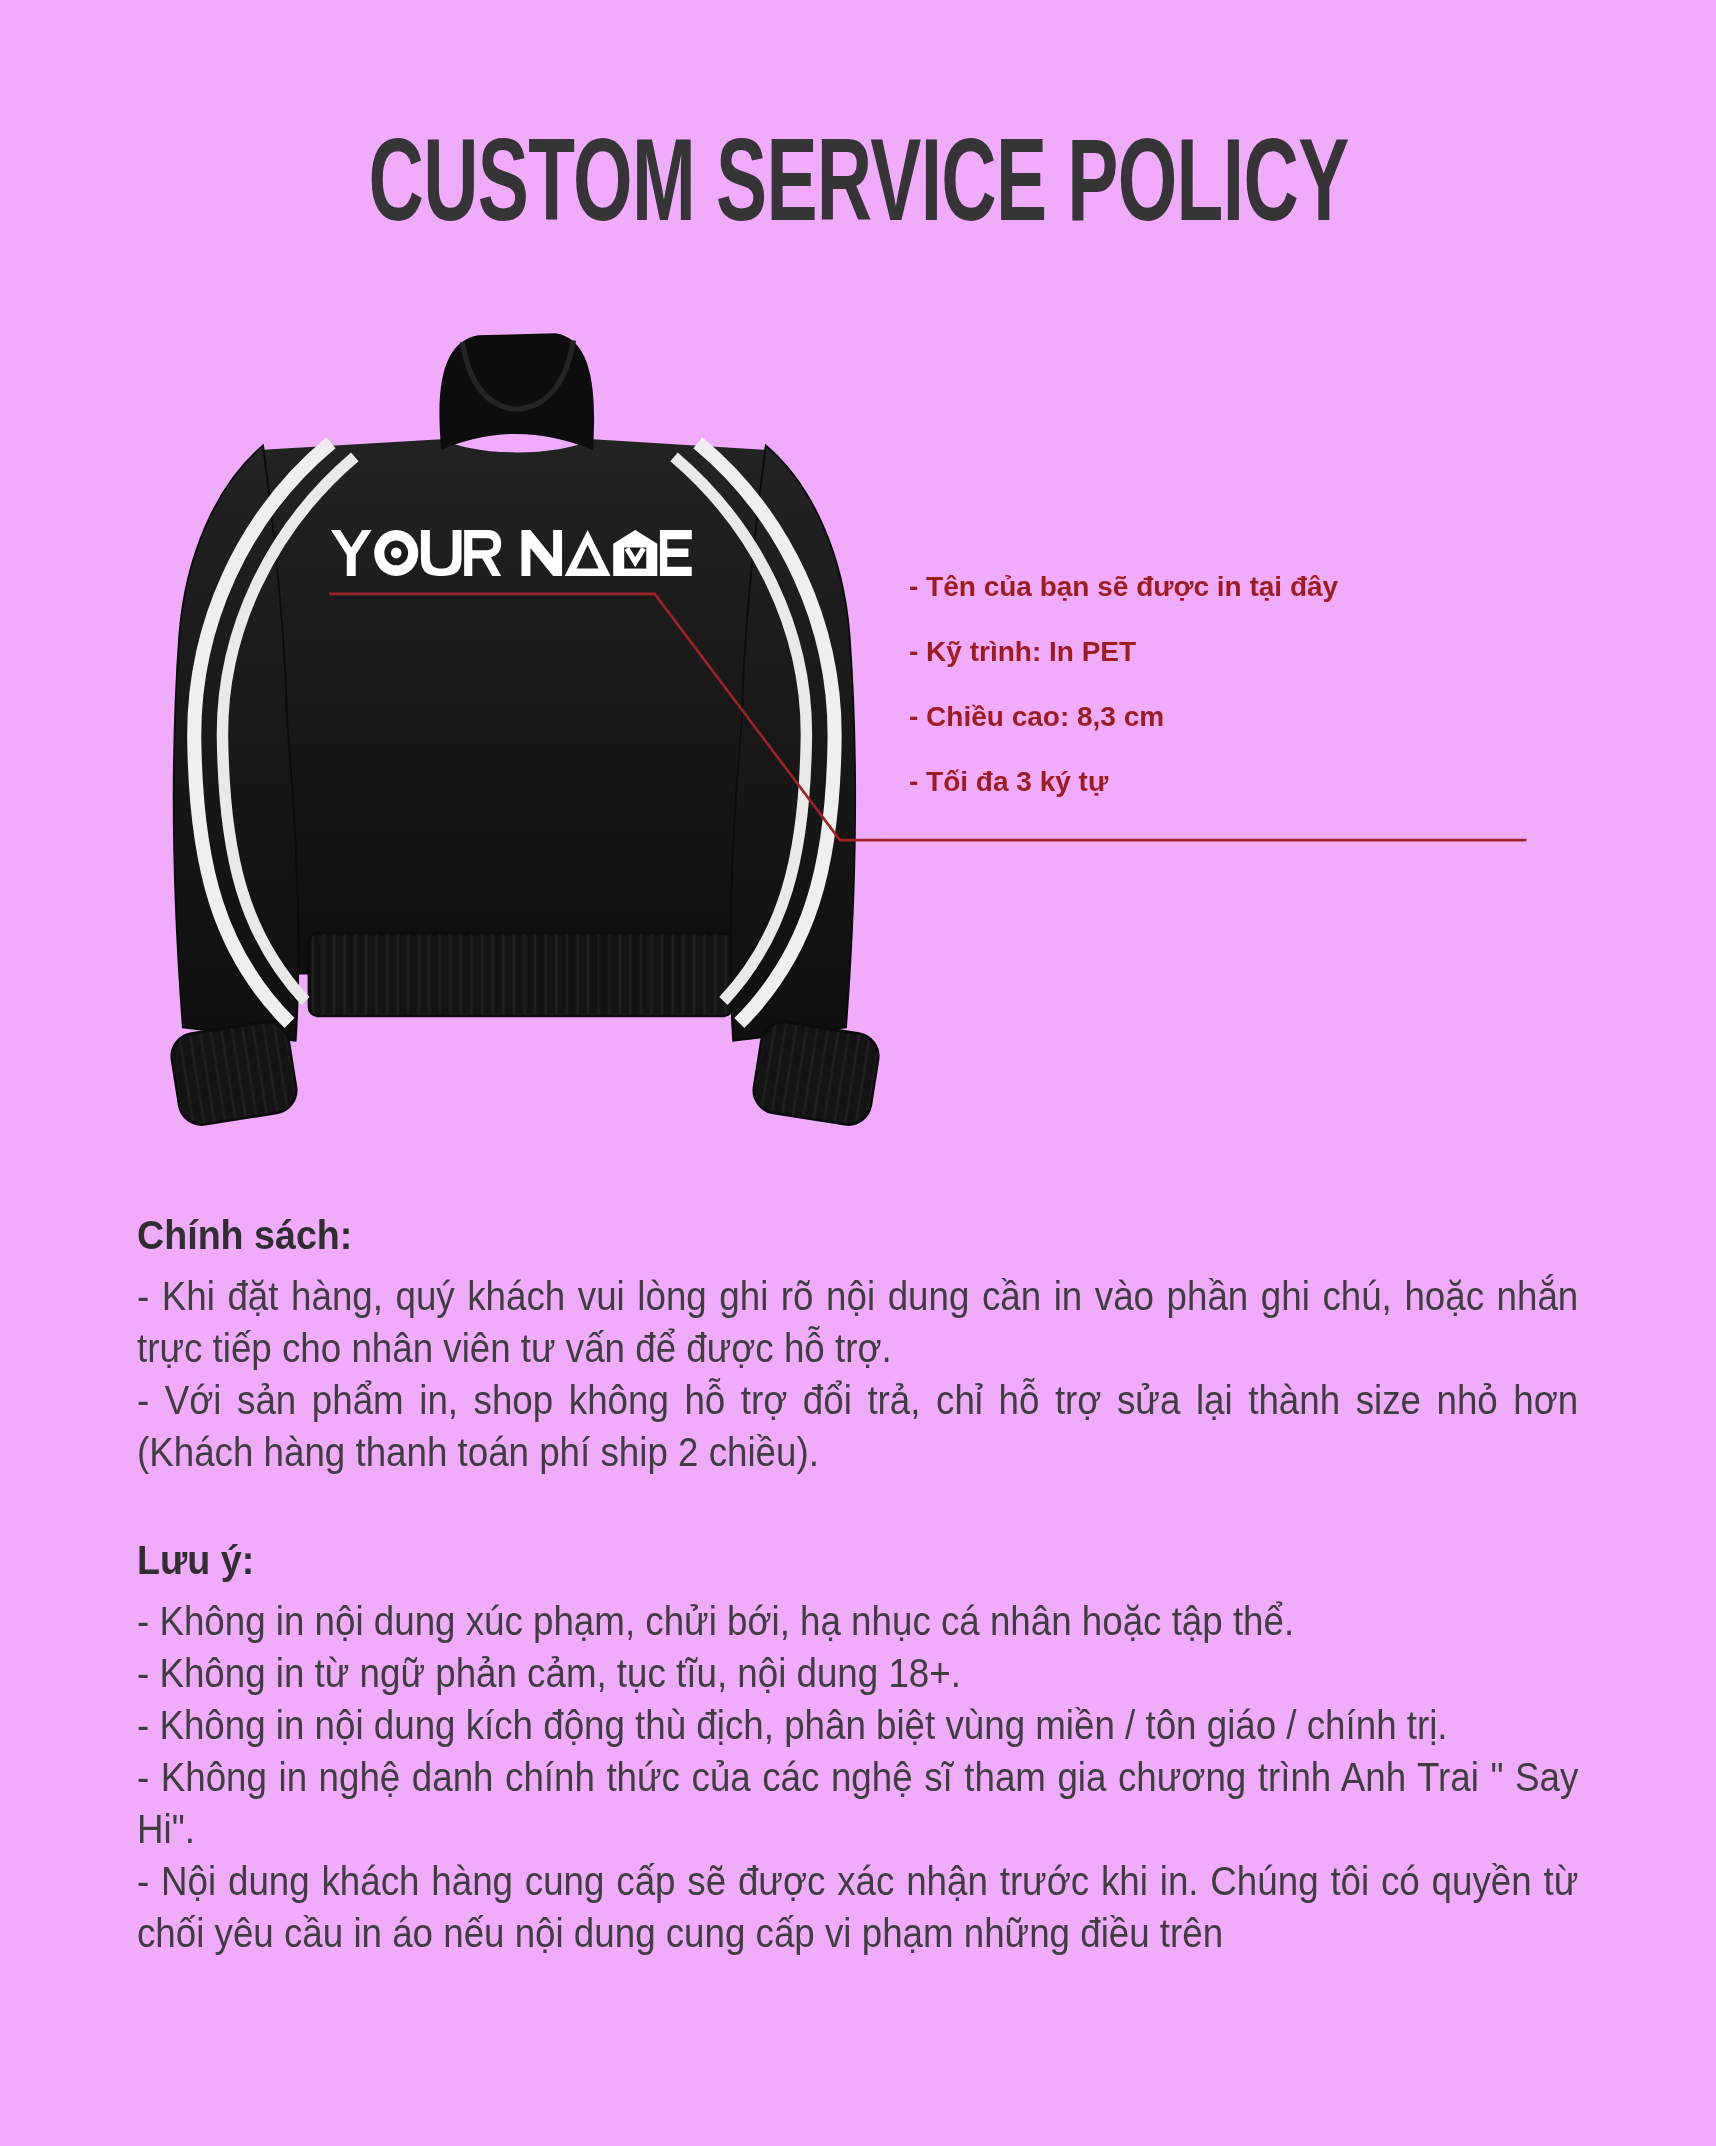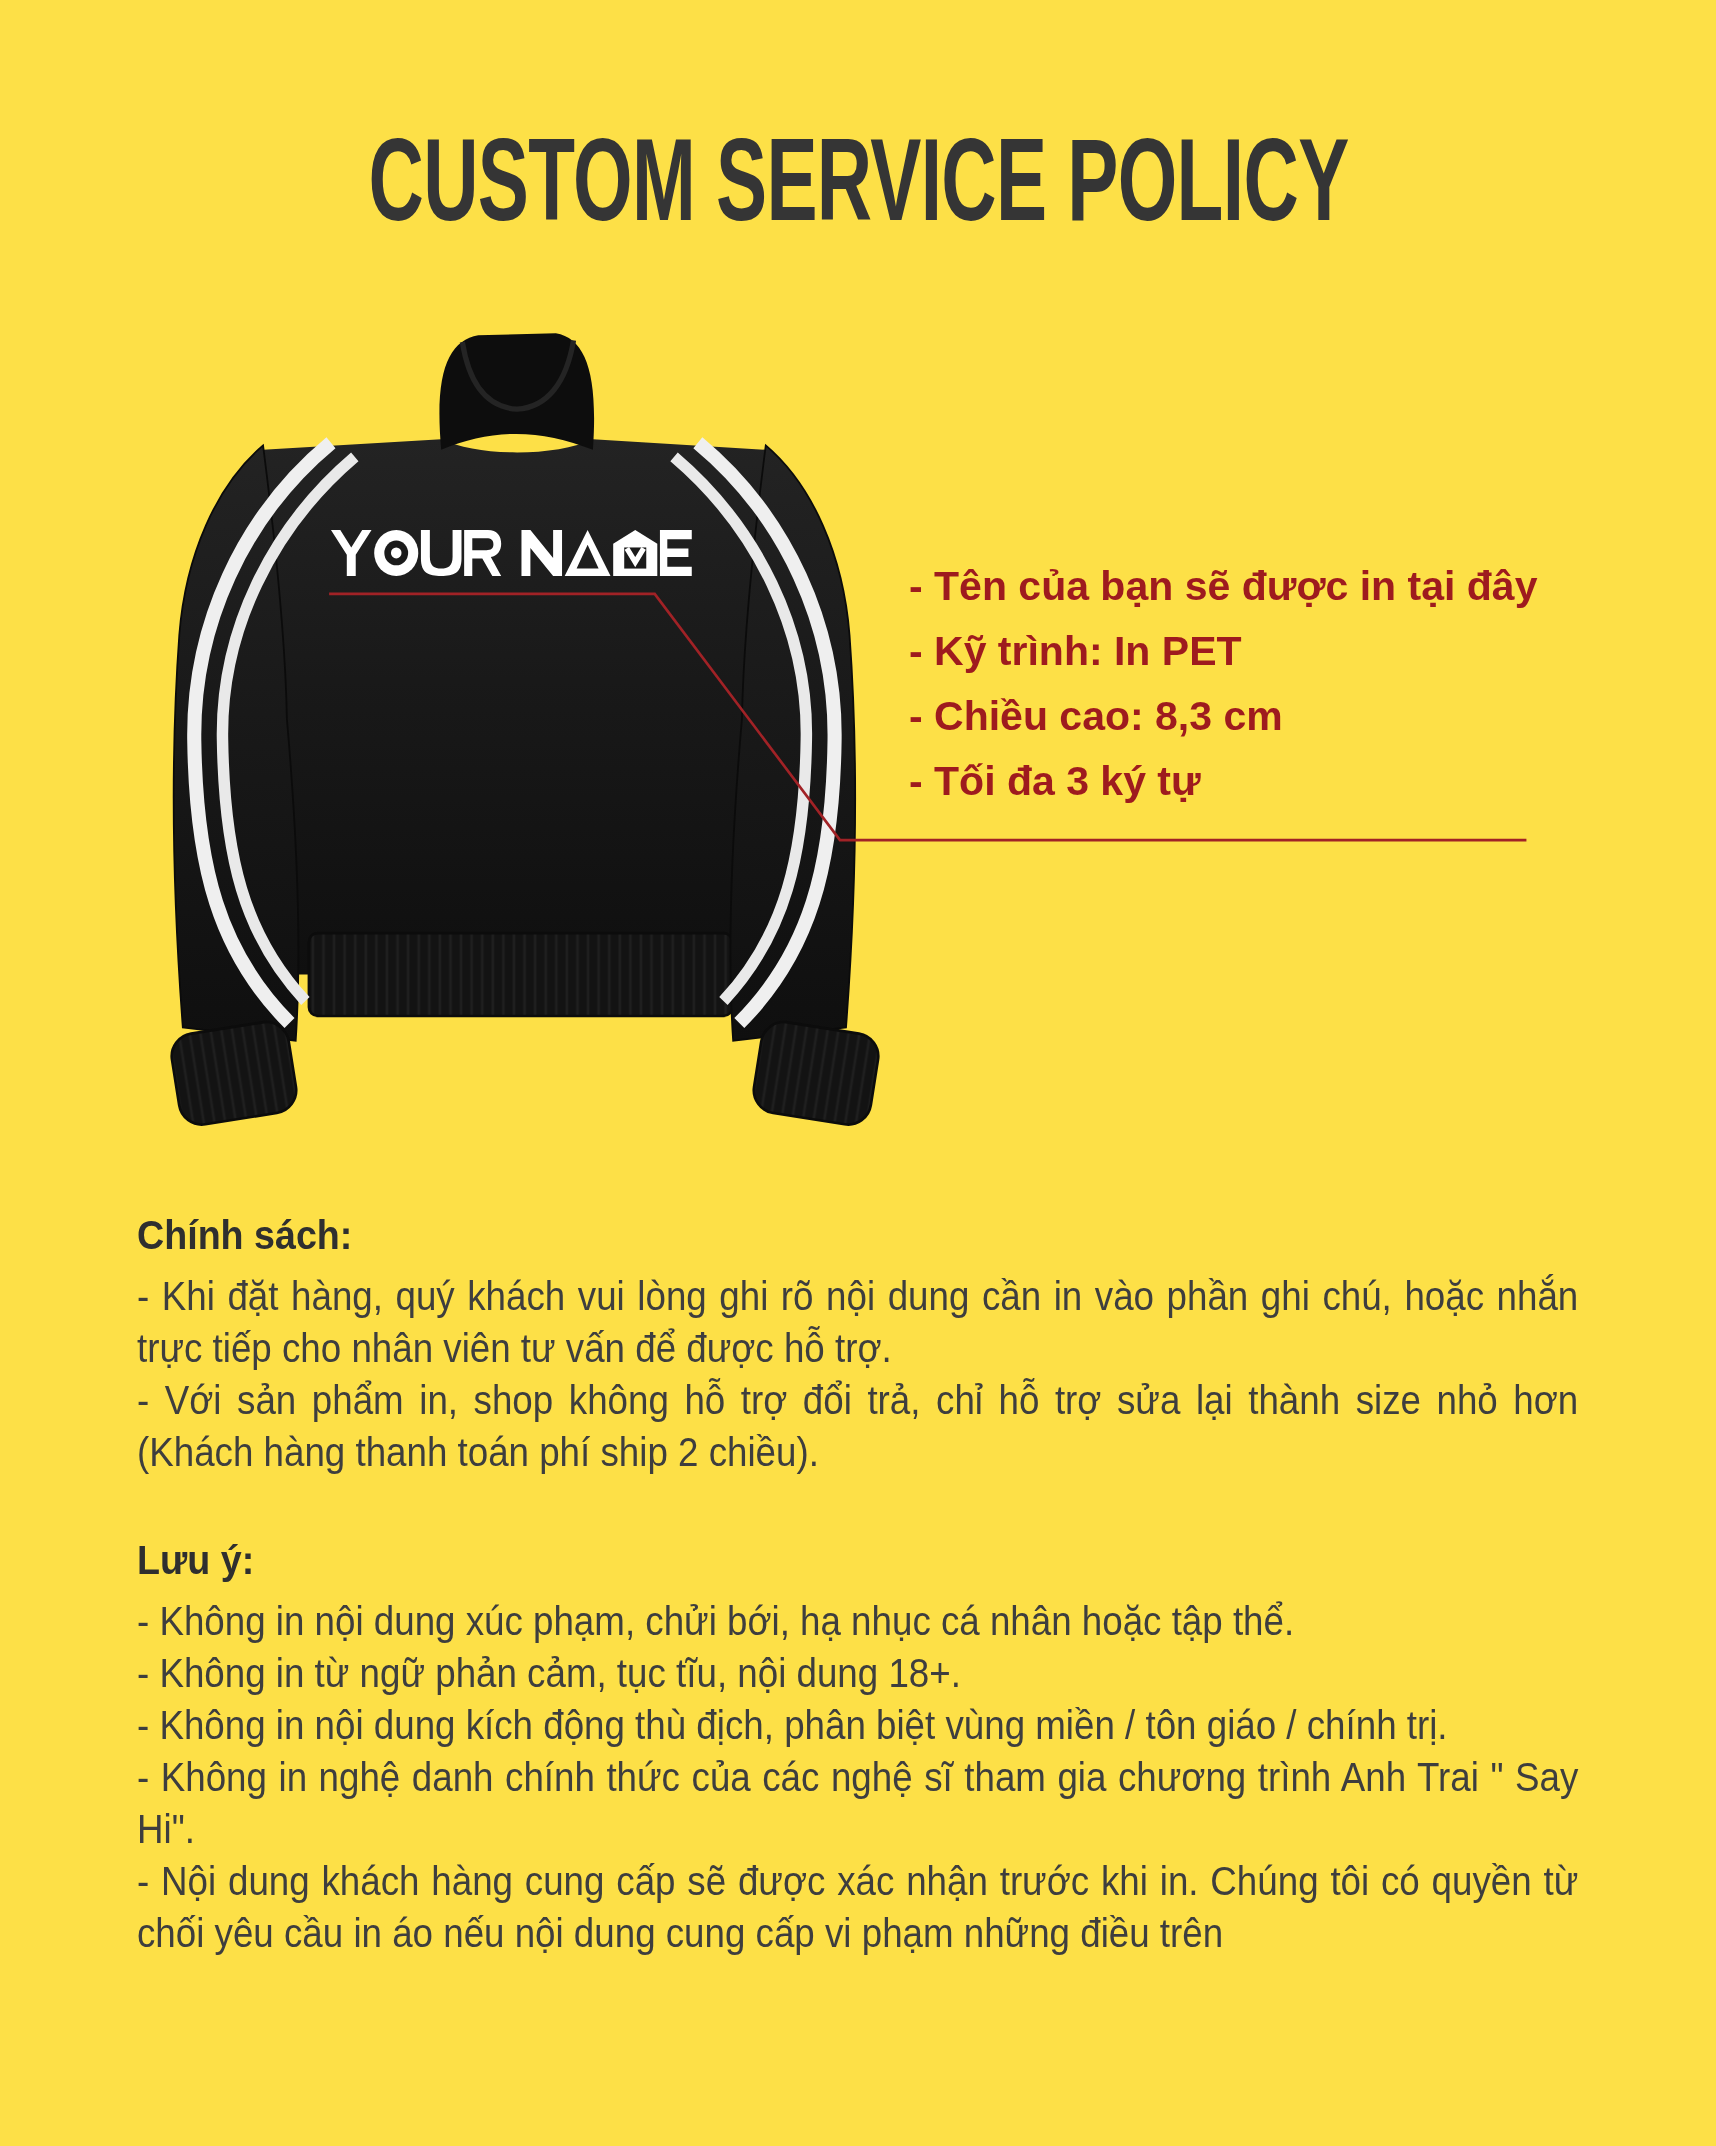--- a/index.html
+++ b/index.html
@@ -1,29 +1,29 @@
 <!DOCTYPE html>
 <html style="font-size:14px"><head>
 <meta charset="utf-8">
 <style>
   html,body{margin:0;padding:0;background:#ffffff;}
   .page{
-    position:relative;width:1717px;height:2146px;background:#fde047;
+    position:relative;width:1717px;height:2146px;background:#f0abfc;
     font-family:"Liberation Sans", sans-serif;overflow:hidden;
   }
   .title{
     position:absolute;top:122px;left:0;width:100%;text-align:center;
     font-size:116px;font-weight:bold;color:#353535;line-height:1;white-space:nowrap;
   }
   .title-inner{display:inline-block;transform:scaleX(0.66);transform-origin:center top;letter-spacing:-0.9px;}
   .shirt{position:absolute;left:159px;top:326px;width:732px;height:812px;}
   .leader{position:absolute;left:0;top:0;width:1717px;height:1059px;pointer-events:none;}
   .ann{
     position:absolute;left:909px;top:554px;width:759px;
-    font-weight:bold;font-size:41px;line-height:65px;color:#9e1b1e;white-space:nowrap;
+    font-weight:bold;font-size:28px;line-height:65px;color:#9e1b1e;white-space:nowrap;
   }
   .textblock{
     position:absolute;left:137px;top:1209px;width:1570px;
     transform:scaleX(0.918);transform-origin:left top;
     color:#3e3e3e;font-size:40px;line-height:52px;text-align:justify;
   }
   .textblock h2{
     font-size:41px;line-height:52px;font-weight:bold;color:#2f2f2f;
     margin:0 0 8.8px 0;text-align:left;
   }

